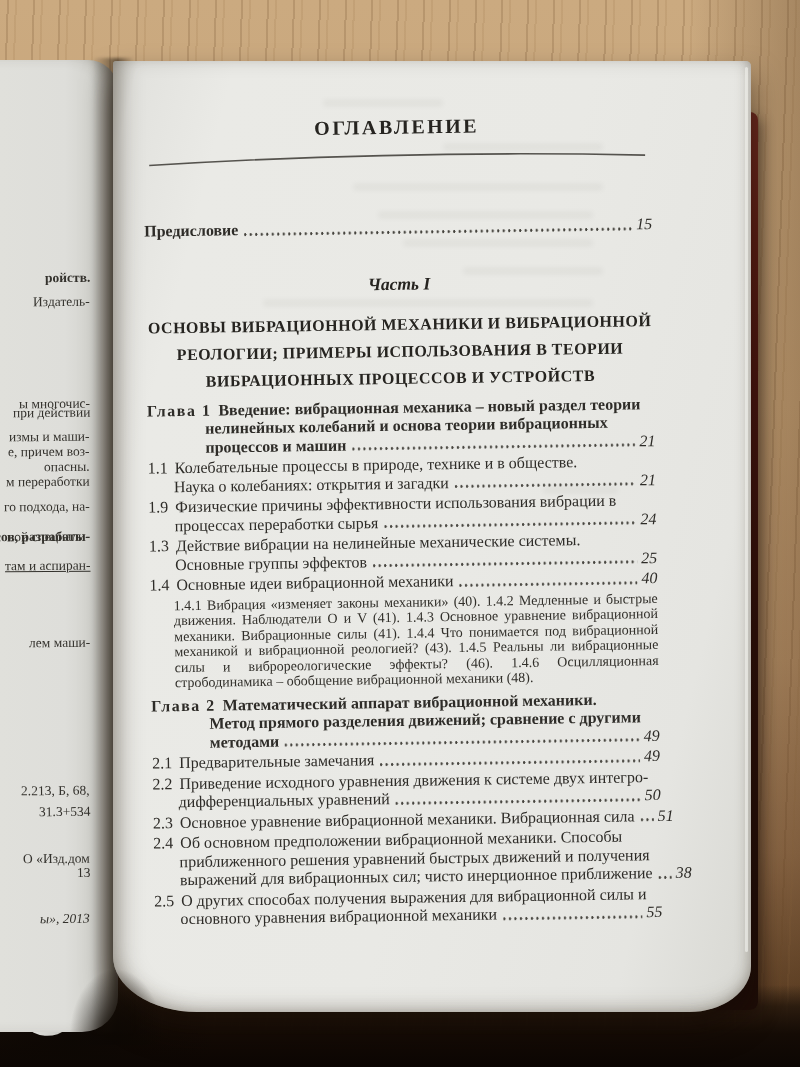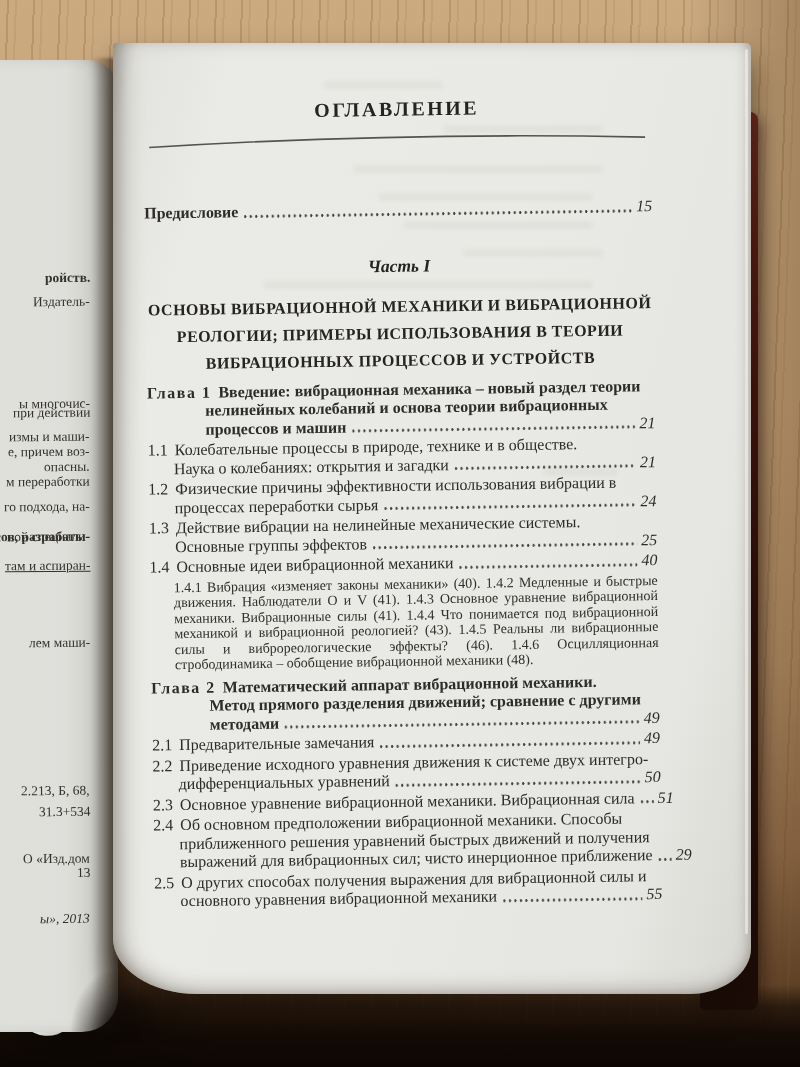--- a/index.html
+++ b/index.html
@@ -61,21 +61,21 @@
     position:absolute;left:92px;top:58px;width:42px;height:975px;z-index:4;
     background:linear-gradient(90deg, rgba(42,32,20,0) 0%, rgba(42,32,20,.42) 45%, rgba(28,20,12,.55) 60%, rgba(42,32,20,0) 100%);
     filter:blur(1.5px);
   }
   .gutter-wedge{
     position:absolute;left:70px;top:935px;width:92px;height:110px;z-index:6;
     background:radial-gradient(70% 85% at 50% 92%, rgba(12,7,3,.95) 0%, rgba(12,7,3,0) 72%);
   }
   
   .right-page{
-    position:absolute;left:113px;top:43px;width:638px;height:951px;z-index:5;
+    position:absolute;left:113px;top:61px;width:638px;height:951px;z-index:5;
     border-radius:3px 5px 62px 84px / 3px 5px 46px 56px;
     background:linear-gradient(104deg,#cfcfc9 0%,#e2e2de 3%,#eaeae6 14%,#e9e9e5 55%,#e5e5e1 84%,#dadad5 97%);
     box-shadow:
       inset 16px 0 24px -12px rgba(55,45,32,.5),
       inset -10px 0 14px -8px rgba(70,58,44,.35),
       inset 0 -14px 22px -14px rgba(70,58,44,.35),
       0 18px 30px rgba(18,9,4,.55);
   }
   .fore-edge{
     position:absolute;right:3px;top:6px;bottom:60px;width:3px;z-index:6;
@@ -207,21 +207,21 @@
         </div>
         <div class="entry">
           <div class="l"><span class="num">1.1</span><span class="txt">Колебательные процессы в природе, технике и в обществе.</span></div>
           <div class="l cont row">
             <span class="txt">Наука о колебаниях: открытия и загадки</span>
             <span class="leader"></span>
             <span class="pg">21</span>
           </div>
         </div>
         <div class="entry">
-          <div class="l"><span class="num">1.2</span><span class="txt">Физические причины эффективности использования вибрации в</span></div>
+          <div class="l"><span class="num">1.9</span><span class="txt">Физические причины эффективности использования вибрации в</span></div>
           <div class="l cont row">
             <span class="txt">процессах переработки сырья</span>
             <span class="leader"></span>
             <span class="pg">24</span>
           </div>
         </div>
         <div class="entry">
           <div class="l"><span class="num">1.3</span><span class="txt">Действие вибрации на нелинейные механические системы.</span></div>
           <div class="l cont row">
             <span class="txt">Основные группы эффектов</span>
@@ -270,21 +270,21 @@
             <span class="leader"></span>
             <span class="pg">51</span>
           </div>
         </div>
         <div class="entry">
           <div class="l"><span class="num">2.4</span><span class="txt">Об основном предположении вибрационной механики. Способы</span></div>
           <div class="l cont"><span class="txt">приближенного решения уравнений быстрых движений и получения</span></div>
           <div class="l cont row">
             <span class="txt">выражений для вибрационных сил; чисто инерционное приближение</span>
             <span class="leader"></span>
-            <span class="pg">29</span>
+            <span class="pg">38</span>
           </div>
         </div>
         <div class="entry">
           <div class="l"><span class="num">2.5</span><span class="txt">О других способах получения выражения для вибрационной силы и</span></div>
           <div class="l cont row">
             <span class="txt">основного уравнения вибрационной механики</span>
             <span class="leader"></span>
             <span class="pg">55</span>
           </div>
         </div>

